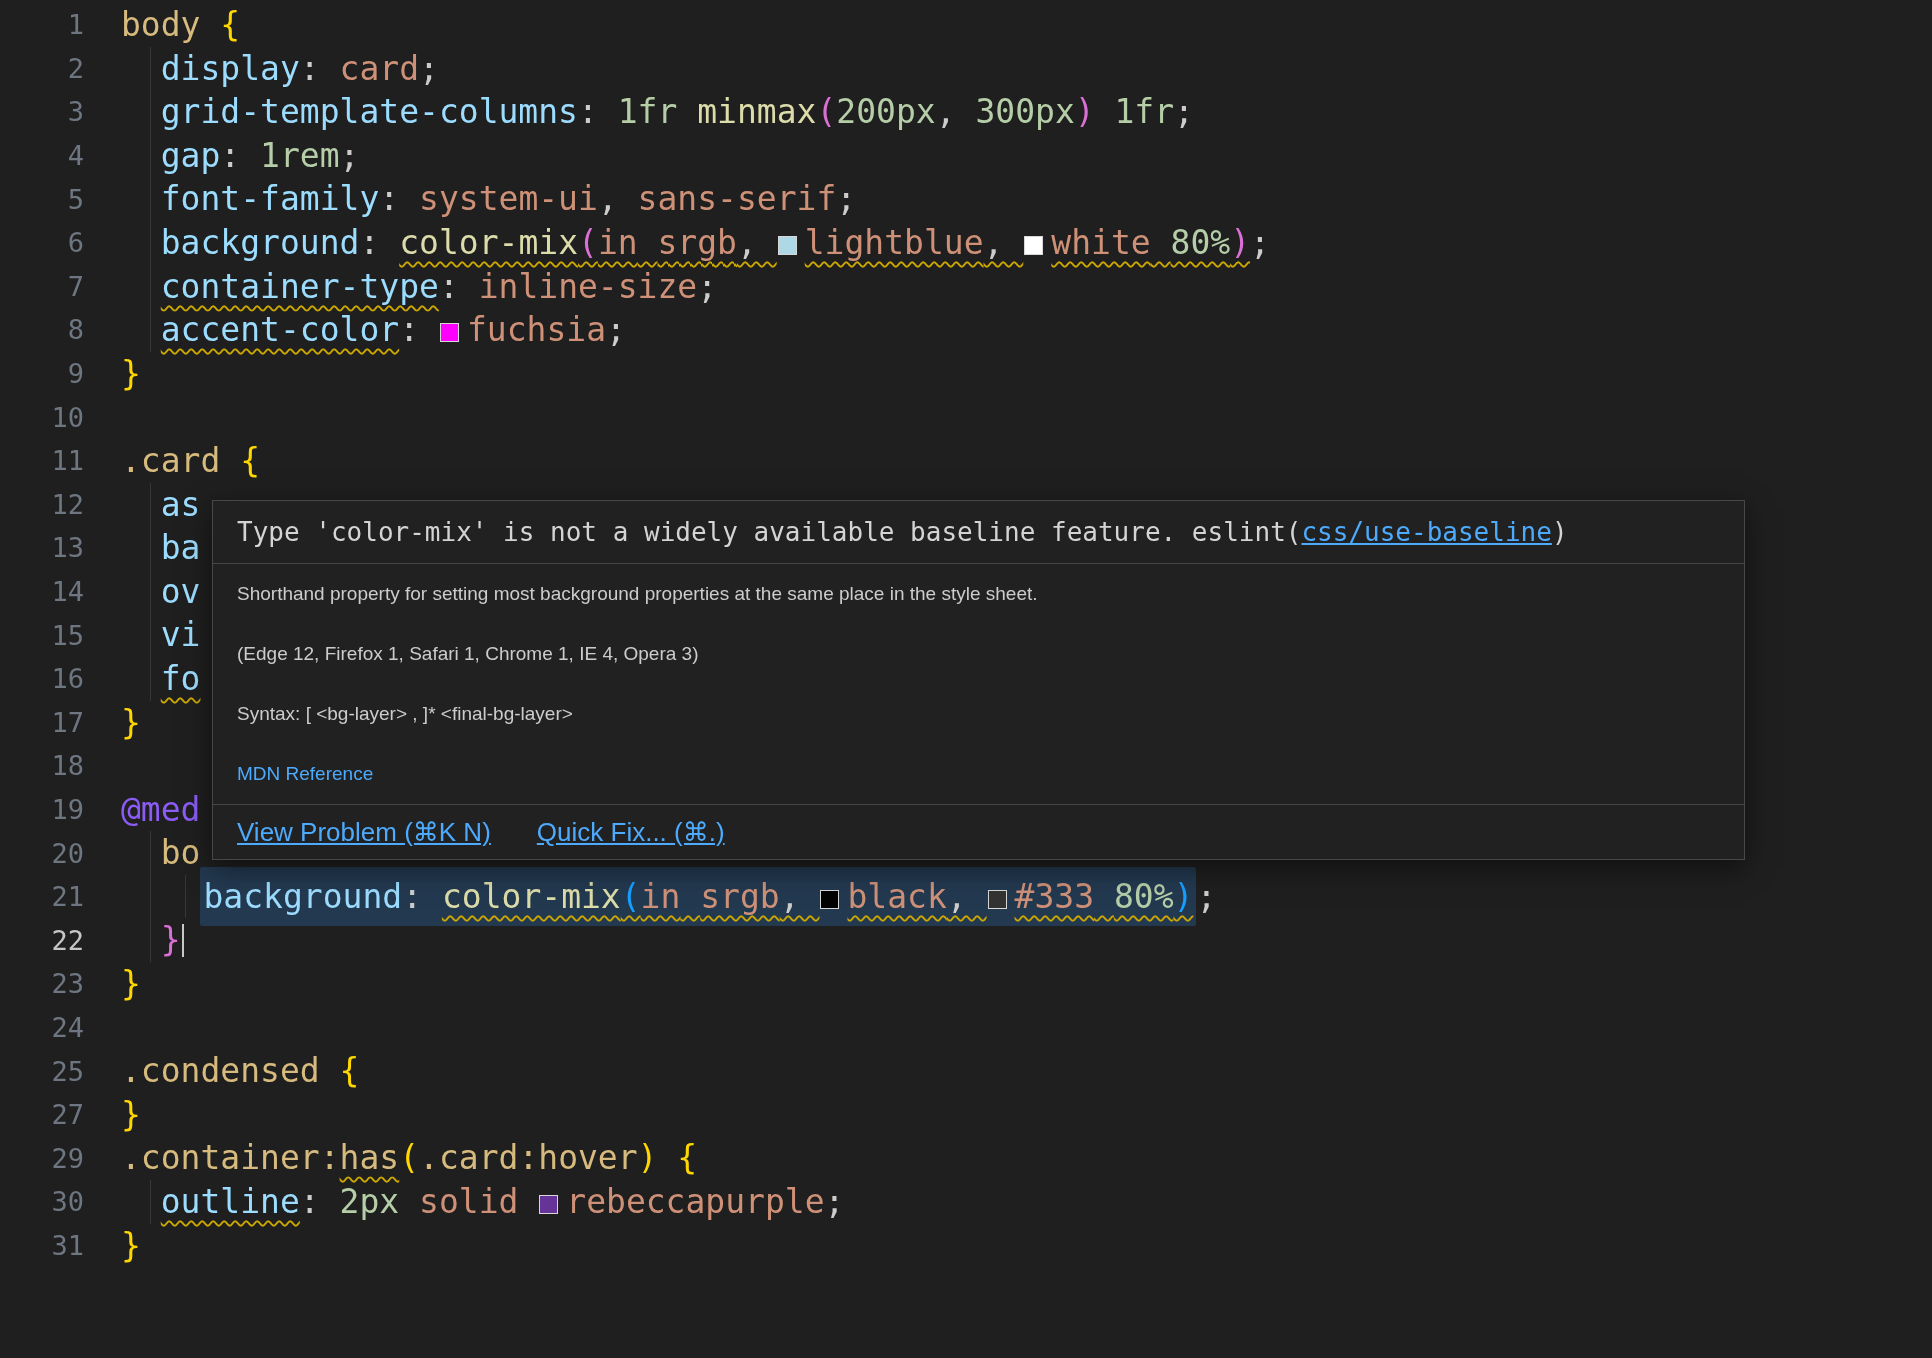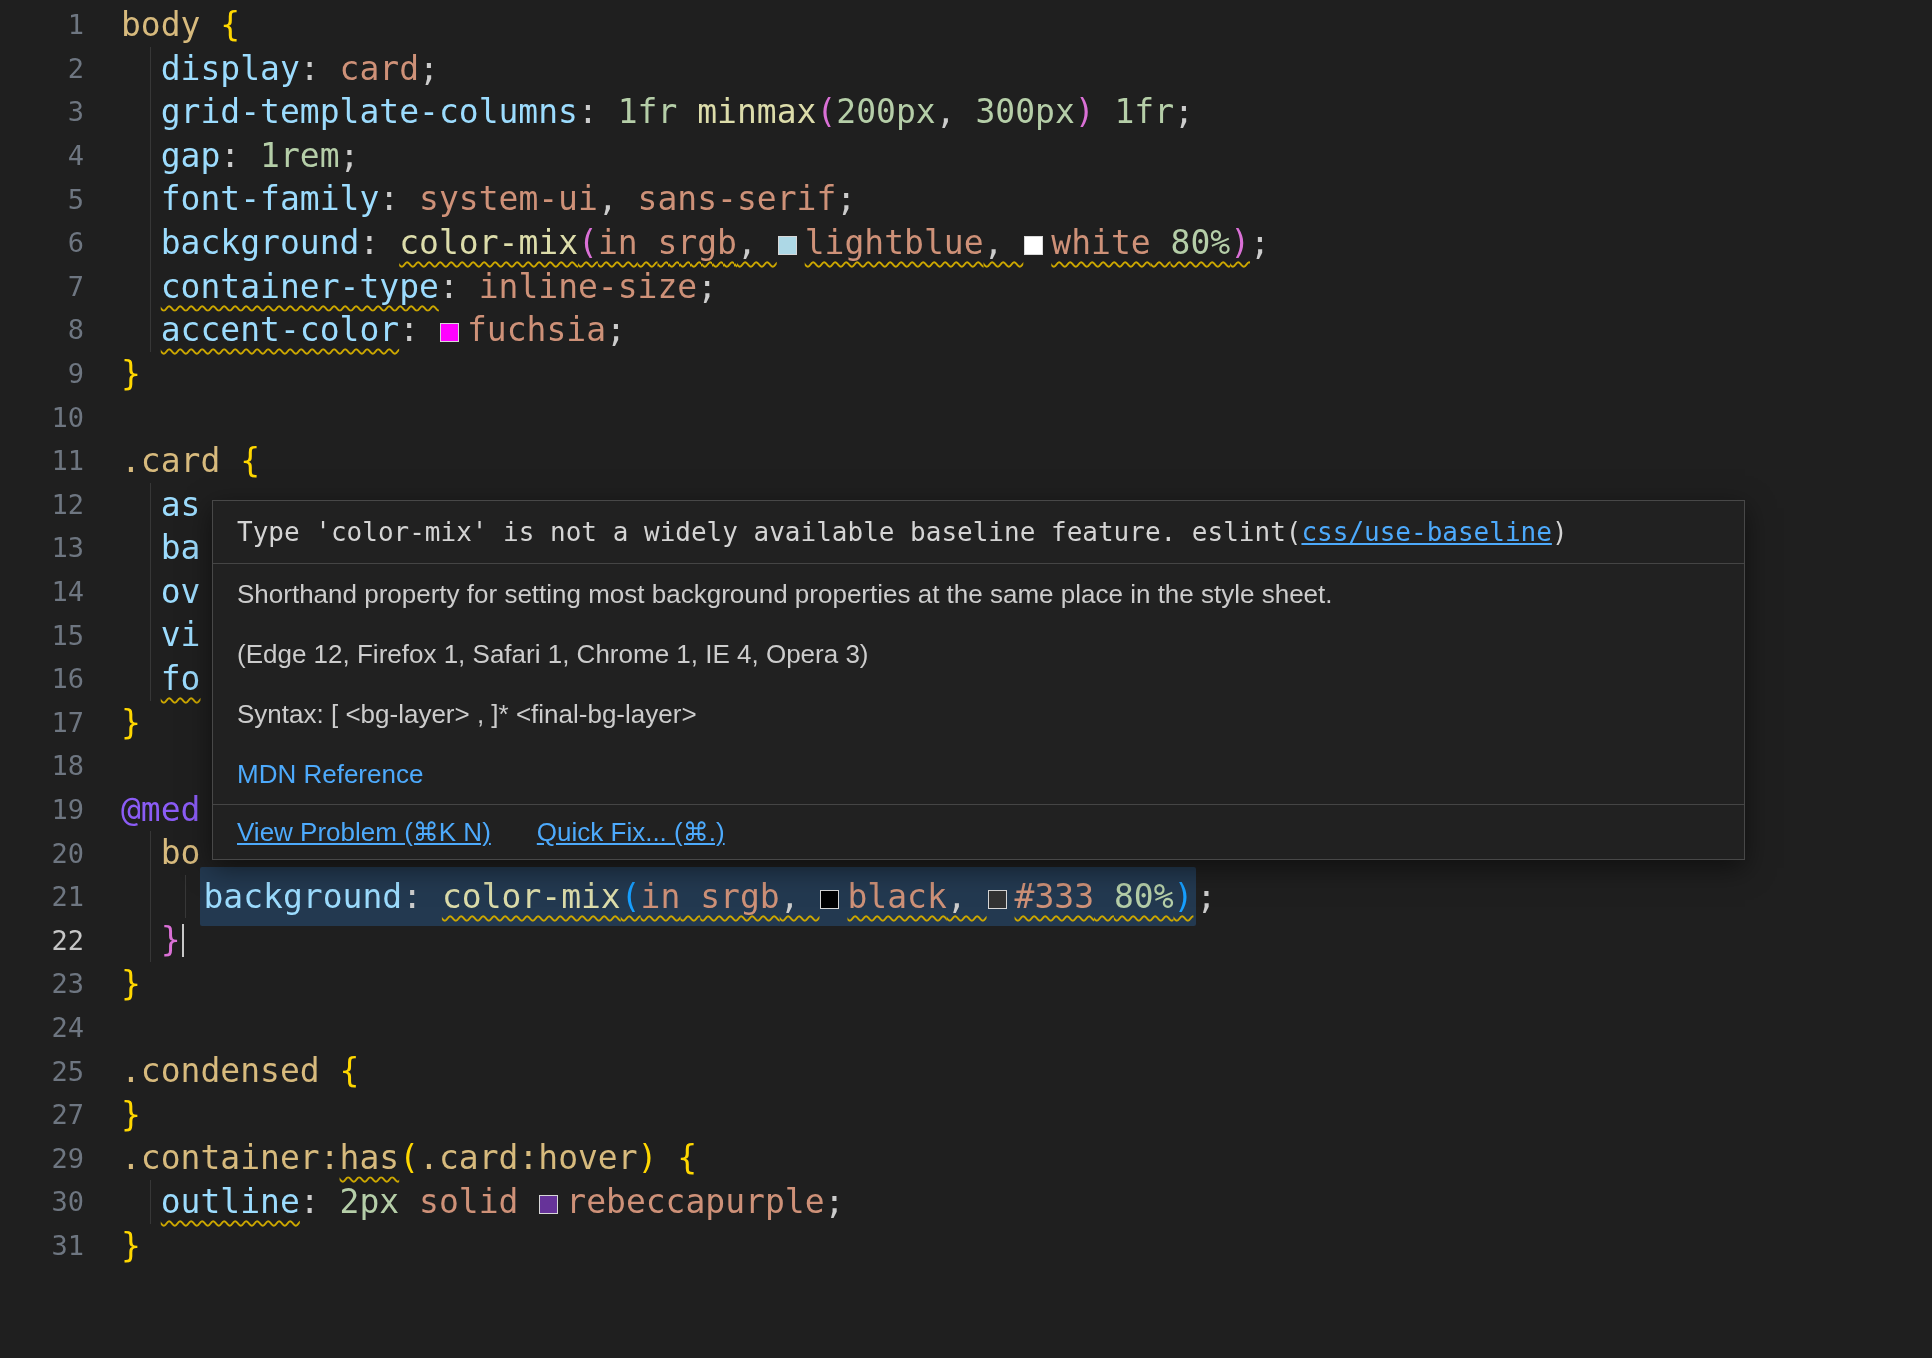--- a/index.html
+++ b/index.html
@@ -71,21 +71,21 @@
   .tt-diag {
     padding:13px 24px;
     font-family:"DejaVu Sans Mono", monospace;
     font-size:26px; line-height:36px; color:#d4d4d4;
     white-space:nowrap; overflow:hidden;
   }
   .tt-divider { border-top:1px solid #454545; }
   .tt-docs {
     padding:12px 24px;
     font-family:"Liberation Sans", sans-serif;
-    font-size:26px; line-height:36px; color:#cccccc;
+    font-size:19px; line-height:36px; color:#cccccc;
   }
   .tt-docs p { margin:0 0 24px 0; }
   .tt-actions {
     padding:10px 24px;
     font-family:"Liberation Sans", sans-serif;
     font-size:26px; line-height:34px;
     display:flex; gap:46px;
   }
   .link { color:#4daafc; cursor:pointer; text-decoration:none; }
   .link.underline { text-decoration:underline; }

